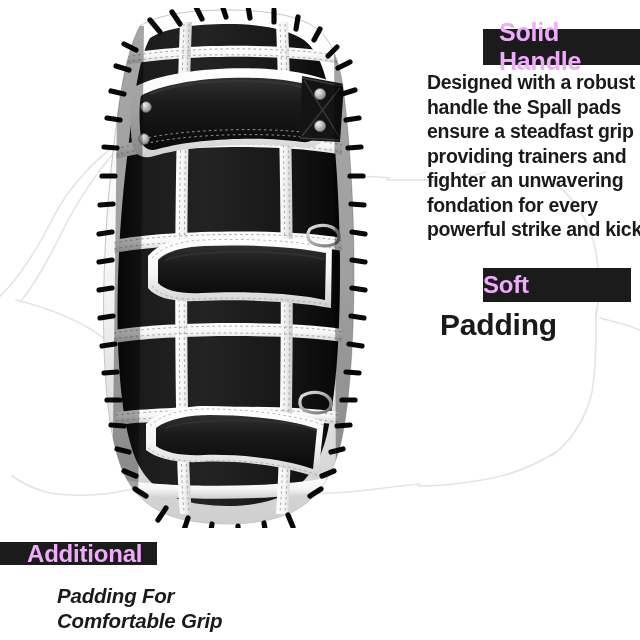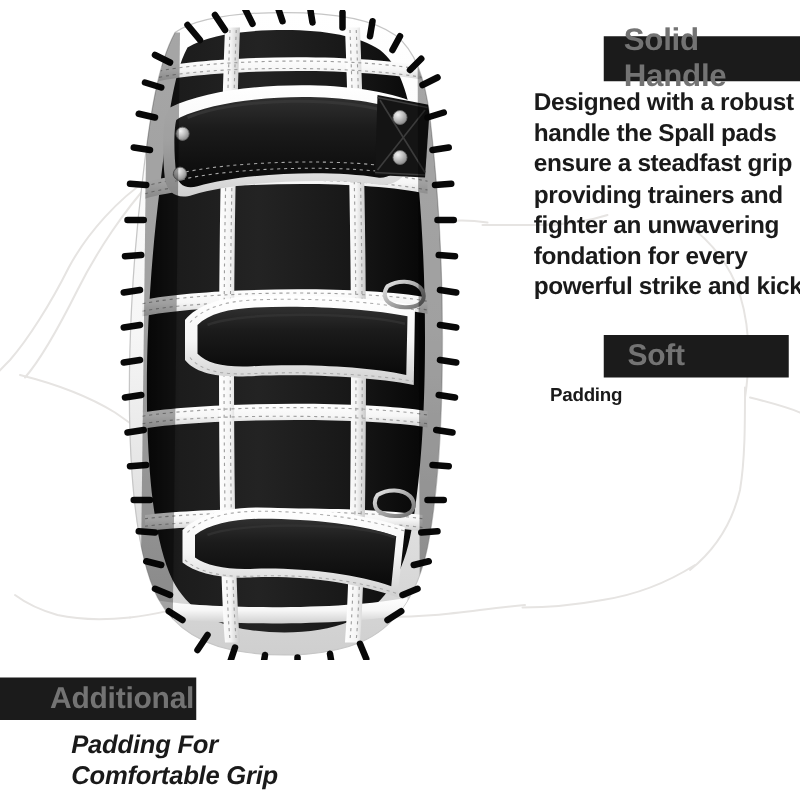--- a/index.html
+++ b/index.html
@@ -16,53 +16,53 @@
   
   .ghost{position:absolute;pointer-events:none;}
 
   
   .product{position:absolute;left:88px;top:8px;width:292px;height:520px;}
 
   
   .banner{
     position:absolute;
     background:#1b1b1b;
-    color:#737373;
+    color:#f0abfc;
     font-weight:bold;
     display:flex;
     align-items:center;
     letter-spacing:-0.2px;
   }
   #banner-solid-handle{
     left:483px;top:29px;width:157px;height:36px;
     font-size:25px;padding-left:16px;box-sizing:border-box;
   }
   #banner-soft{
     left:483px;top:268px;width:148px;height:34px;
-    font-size:24px;padding-left:19px;box-sizing:border-box;
+    font-size:24px;box-sizing:border-box;
   }
   #banner-additional{
-    left:0px;top:542px;width:157px;height:34px;
-    font-size:24px;padding-left:40px;box-sizing:border-box;
+    left:0px;top:542px;width:157px;height:23px;
+    font-size:24px;padding-left:27px;box-sizing:border-box;
   }
 
   
   .body-copy{
     position:absolute;
     color:#1a1a1a;
     font-weight:bold;
   }
   #solid-handle-desc{
     left:427px;top:70px;width:215px;
     font-size:19.5px;line-height:24.5px;
     letter-spacing:-0.3px;
   }
   #soft-padding-sub{
     left:440px;top:308px;
-    font-size:15px;font-weight:600;
+    font-size:30px;font-weight:600;
     letter-spacing:-0.2px;
   }
   #additional-sub{
     left:57px;top:583px;width:240px;
     font-size:20.5px;line-height:25px;font-weight:600;
     letter-spacing:-0.2px;
     font-style:italic;
   }
 </style>
 </head>

